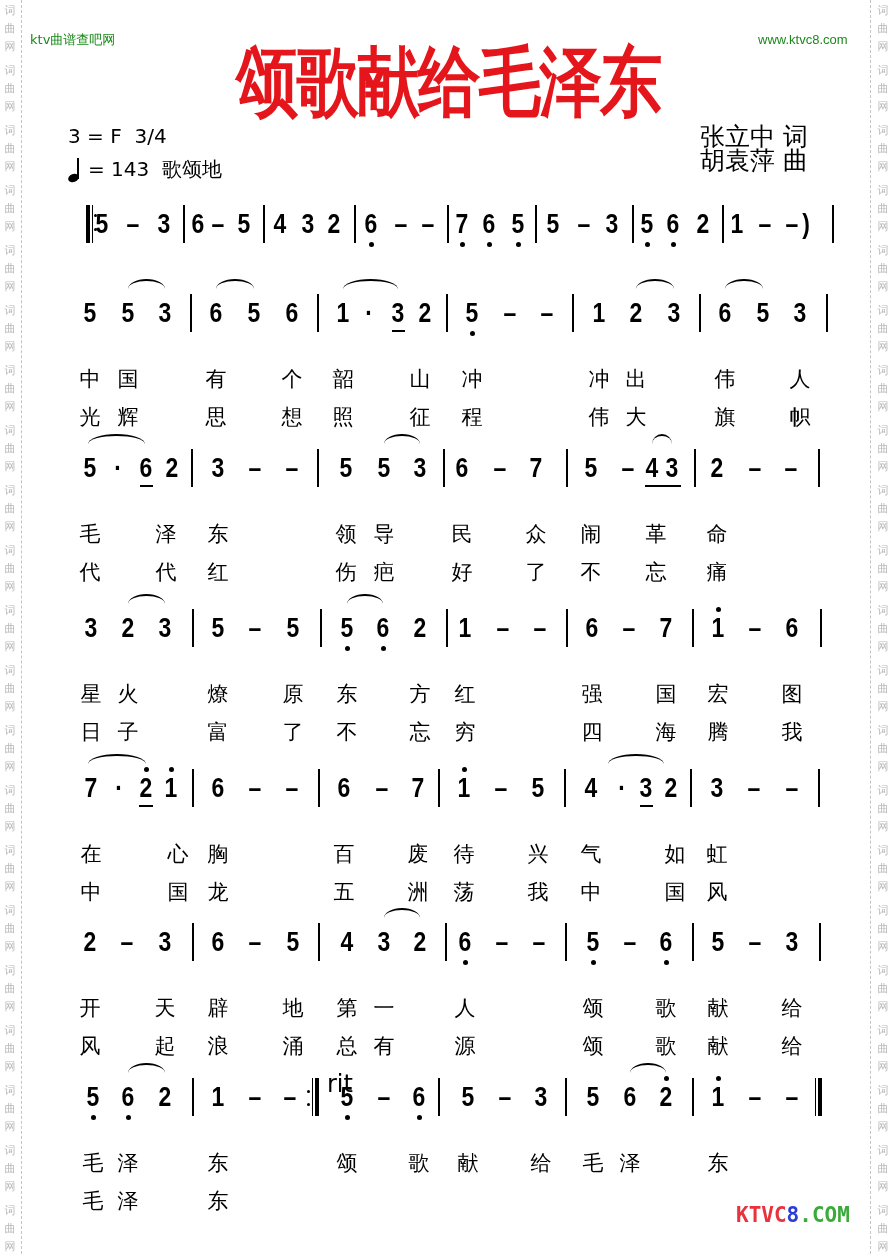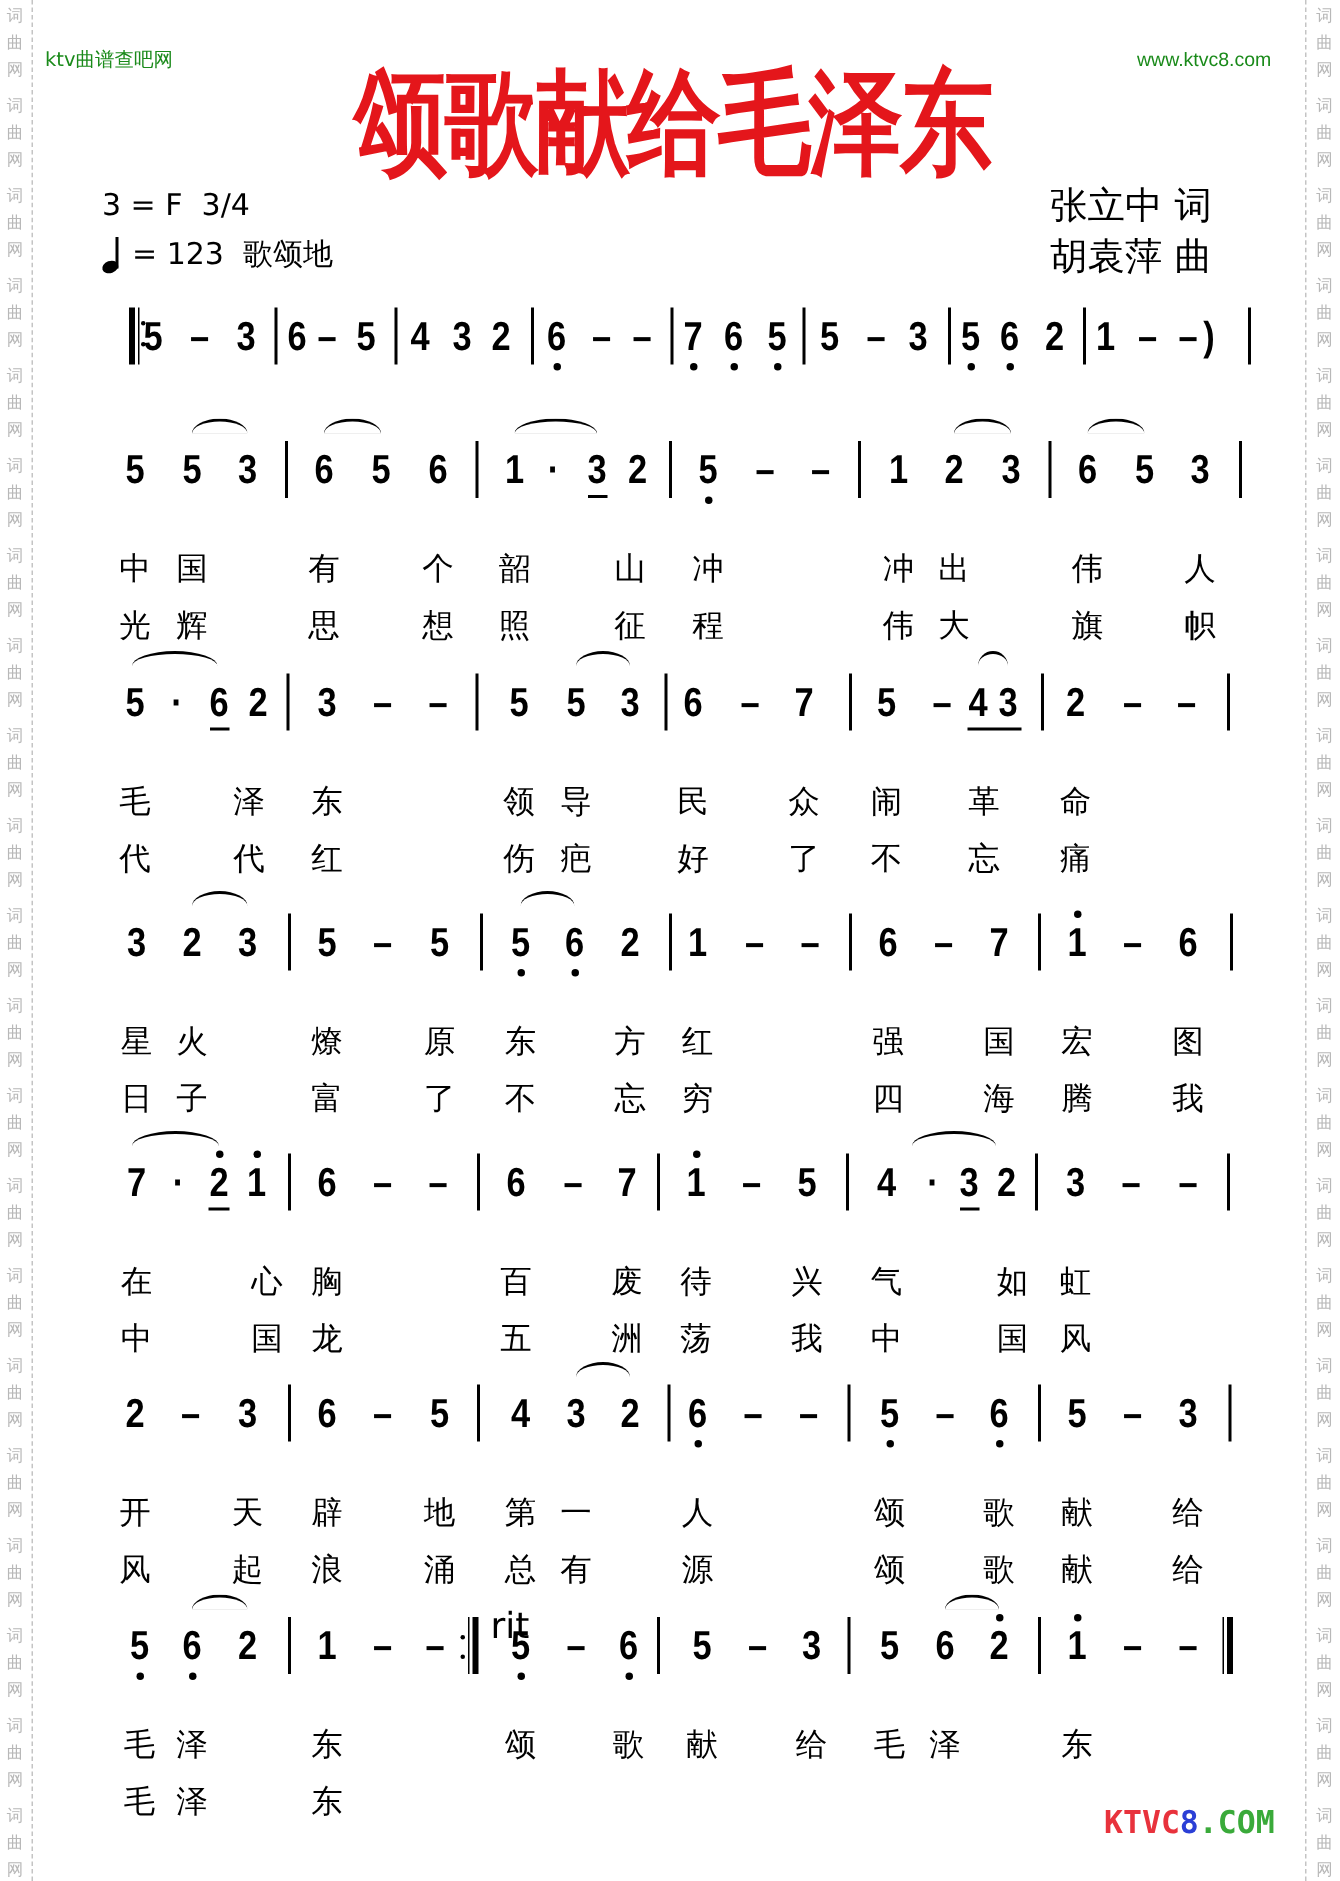--- a/index.html
+++ b/index.html
@@ -162,24 +162,24 @@
     <div class="wm" style="top: 1238px;">网</div>
   </div>
 <div class="dash" style="left:870px"></div>
 
 <div class="site-left">ktv曲谱查吧网</div>
 <div class="site-right">www.ktvc8.com</div>
 
 <div class="title">颂歌献给毛泽东</div>
 
 <div class="key">3 = F  3/4</div>
-<div class="tempo"><span class="note"><span class="stem"></span><span class="head"></span></span><span>= 123  歌颂地</span></div>
+<div class="tempo"><span class="note"><span class="stem"></span><span class="head"></span></span><span>= 143  歌颂地</span></div>
 
 <div class="credit" style="top:120px">张立中 词</div>
-<div class="credit" style="top:154px">胡袁萍 曲</div>
+<div class="credit" style="top:144px">胡袁萍 曲</div>
 
 <div id="score">
     <div class="n" style="left: 102px; top: 209px;">5</div>
     <div class="n" style="left: 133px; top: 209px;">–</div>
     <div class="n" style="left: 164px; top: 209px;">3</div>
     <div class="n" style="left: 198px; top: 209px;">6</div>
     <div class="n" style="left: 218px; top: 209px;">–</div>
     <div class="n" style="left: 244px; top: 209px;">5</div>
     <div class="n" style="left: 280px; top: 209px;">4</div>
     <div class="n" style="left: 308px; top: 209px;">3</div>

